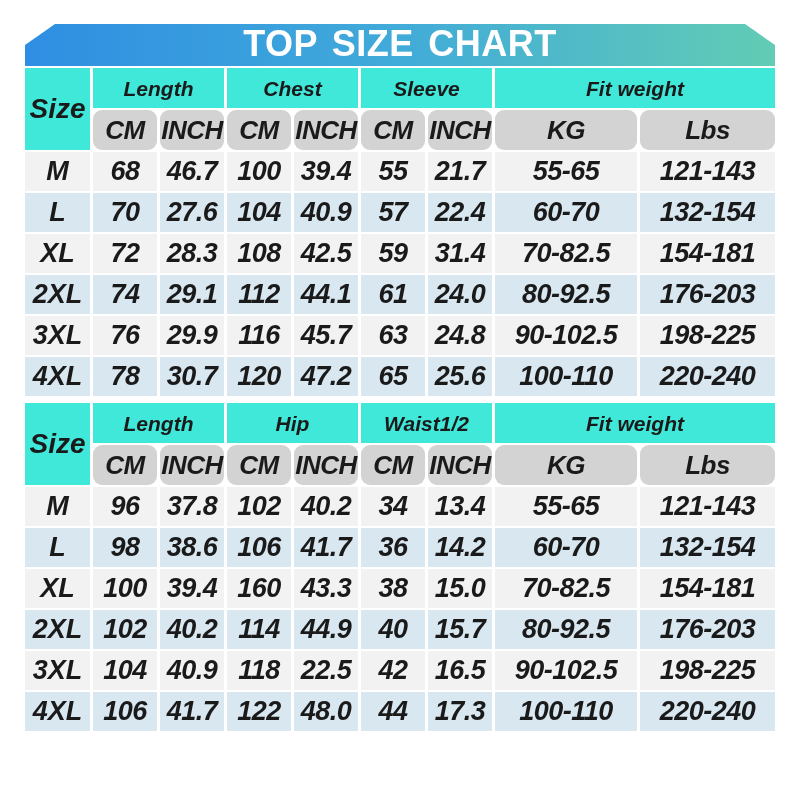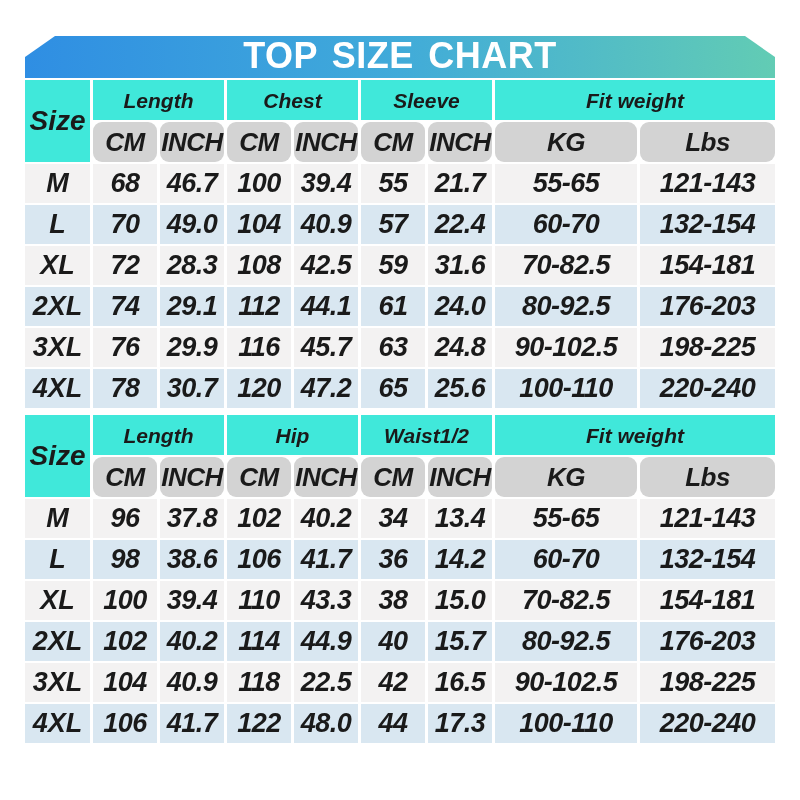--- a/index.html
+++ b/index.html
@@ -16,21 +16,21 @@
   }
   *{box-sizing:border-box;margin:0;padding:0;}
   html,body{width:800px;height:800px;}
   body{
     background:var(--page-bg,#ffffff);
     font-family:"Liberation Sans","DejaVu Sans",sans-serif;
     overflow:hidden;
   }
   .page{width:800px;height:800px;}
   .chart{width:750px;margin-left:25px;}
-  .chart-top{padding-top:36px;}
+  .chart-top{padding-top:24px;}
   .chart-bottom{margin-top:7px;}
   .banner{
     height:42px;width:750px;
     background:linear-gradient(90deg,var(--banner-grad-left,#2f8ee3) 0%,var(--banner-grad-mid,#41abd9) 50%,var(--banner-grad-right,#62ccb4) 100%);
     clip-path:polygon(30px 0,calc(100% - 30px) 0,100% 50%,100% 100%,0 100%,0 50%);
     display:flex;align-items:center;justify-content:center;
   }
   .banner-title{
     color:var(--banner-text,#ffffff);
     font-size:36px;font-weight:700;letter-spacing:0.5px;word-spacing:4px;
@@ -84,22 +84,22 @@
       <div class="c h-group g4">Fit weight</div>
       <div class="c h-sub">CM</div>
       <div class="c h-sub">INCH</div>
       <div class="c h-sub">CM</div>
       <div class="c h-sub">INCH</div>
       <div class="c h-sub">CM</div>
       <div class="c h-sub">INCH</div>
       <div class="c h-sub">KG</div>
       <div class="c h-sub">Lbs</div>
     <div class="trow odd"><div class="c size-cell">M</div><div class="c val">68</div><div class="c val">46.7</div><div class="c val">100</div><div class="c val">39.4</div><div class="c val">55</div><div class="c val">21.7</div><div class="c val">55-65</div><div class="c val">121-143</div></div>
-        <div class="trow even"><div class="c size-cell">L</div><div class="c val">70</div><div class="c val">49.0</div><div class="c val">104</div><div class="c val">40.9</div><div class="c val">57</div><div class="c val">22.4</div><div class="c val">60-70</div><div class="c val">132-154</div></div>
-        <div class="trow odd"><div class="c size-cell">XL</div><div class="c val">72</div><div class="c val">28.3</div><div class="c val">108</div><div class="c val">42.5</div><div class="c val">59</div><div class="c val">31.6</div><div class="c val">70-82.5</div><div class="c val">154-181</div></div>
+        <div class="trow even"><div class="c size-cell">L</div><div class="c val">70</div><div class="c val">27.6</div><div class="c val">104</div><div class="c val">40.9</div><div class="c val">57</div><div class="c val">22.4</div><div class="c val">60-70</div><div class="c val">132-154</div></div>
+        <div class="trow odd"><div class="c size-cell">XL</div><div class="c val">72</div><div class="c val">28.3</div><div class="c val">108</div><div class="c val">42.5</div><div class="c val">59</div><div class="c val">31.4</div><div class="c val">70-82.5</div><div class="c val">154-181</div></div>
         <div class="trow even"><div class="c size-cell">2XL</div><div class="c val">74</div><div class="c val">29.1</div><div class="c val">112</div><div class="c val">44.1</div><div class="c val">61</div><div class="c val">24.0</div><div class="c val">80-92.5</div><div class="c val">176-203</div></div>
         <div class="trow odd"><div class="c size-cell">3XL</div><div class="c val">76</div><div class="c val">29.9</div><div class="c val">116</div><div class="c val">45.7</div><div class="c val">63</div><div class="c val">24.8</div><div class="c val">90-102.5</div><div class="c val">198-225</div></div>
         <div class="trow even"><div class="c size-cell">4XL</div><div class="c val">78</div><div class="c val">30.7</div><div class="c val">120</div><div class="c val">47.2</div><div class="c val">65</div><div class="c val">25.6</div><div class="c val">100-110</div><div class="c val">220-240</div></div>
       </div>
   </section>
 
   <section class="chart chart-bottom">
     <div class="grid">
       <div class="c h-size">Size</div>
       <div class="c h-group g1">Length</div>
@@ -109,20 +109,20 @@
       <div class="c h-sub">CM</div>
       <div class="c h-sub">INCH</div>
       <div class="c h-sub">CM</div>
       <div class="c h-sub">INCH</div>
       <div class="c h-sub">CM</div>
       <div class="c h-sub">INCH</div>
       <div class="c h-sub">KG</div>
       <div class="c h-sub">Lbs</div>
     <div class="trow odd"><div class="c size-cell">M</div><div class="c val">96</div><div class="c val">37.8</div><div class="c val">102</div><div class="c val">40.2</div><div class="c val">34</div><div class="c val">13.4</div><div class="c val">55-65</div><div class="c val">121-143</div></div>
         <div class="trow even"><div class="c size-cell">L</div><div class="c val">98</div><div class="c val">38.6</div><div class="c val">106</div><div class="c val">41.7</div><div class="c val">36</div><div class="c val">14.2</div><div class="c val">60-70</div><div class="c val">132-154</div></div>
-        <div class="trow odd"><div class="c size-cell">XL</div><div class="c val">100</div><div class="c val">39.4</div><div class="c val">110</div><div class="c val">43.3</div><div class="c val">38</div><div class="c val">15.0</div><div class="c val">70-82.5</div><div class="c val">154-181</div></div>
+        <div class="trow odd"><div class="c size-cell">XL</div><div class="c val">100</div><div class="c val">39.4</div><div class="c val">160</div><div class="c val">43.3</div><div class="c val">38</div><div class="c val">15.0</div><div class="c val">70-82.5</div><div class="c val">154-181</div></div>
         <div class="trow even"><div class="c size-cell">2XL</div><div class="c val">102</div><div class="c val">40.2</div><div class="c val">114</div><div class="c val">44.9</div><div class="c val">40</div><div class="c val">15.7</div><div class="c val">80-92.5</div><div class="c val">176-203</div></div>
         <div class="trow odd"><div class="c size-cell">3XL</div><div class="c val">104</div><div class="c val">40.9</div><div class="c val">118</div><div class="c val">22.5</div><div class="c val">42</div><div class="c val">16.5</div><div class="c val">90-102.5</div><div class="c val">198-225</div></div>
         <div class="trow even"><div class="c size-cell">4XL</div><div class="c val">106</div><div class="c val">41.7</div><div class="c val">122</div><div class="c val">48.0</div><div class="c val">44</div><div class="c val">17.3</div><div class="c val">100-110</div><div class="c val">220-240</div></div>
       </div>
   </section>
 
 </div>
 
 </body></html>

